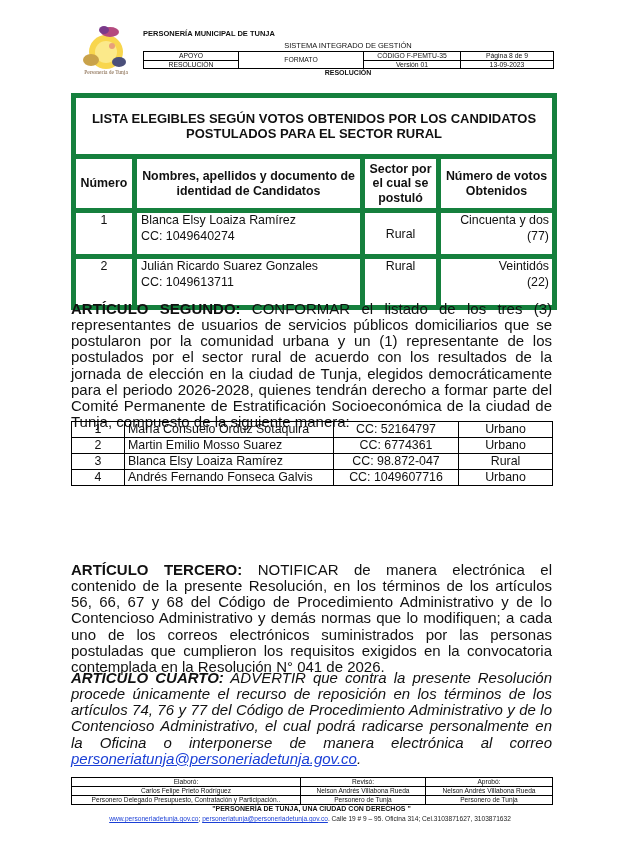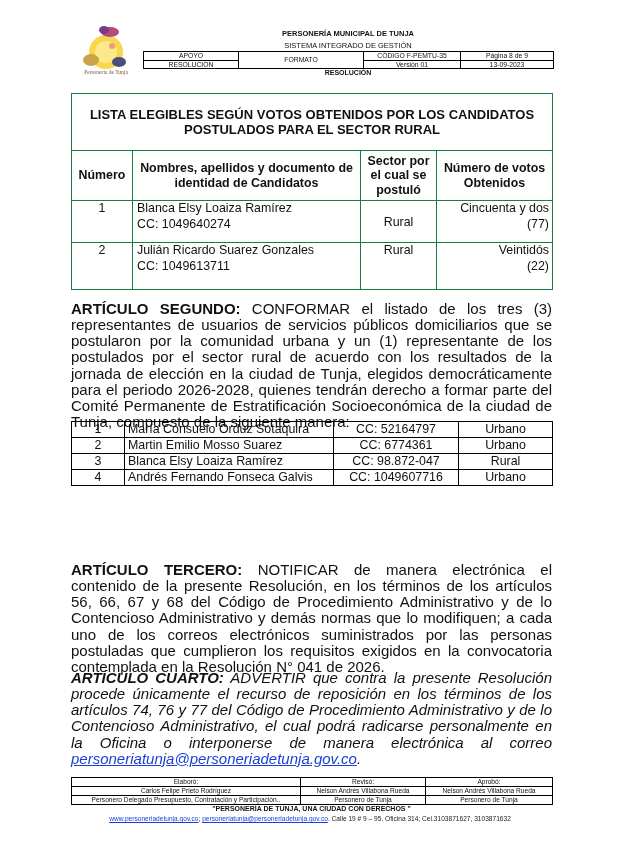--- a/index.html
+++ b/index.html
@@ -4,29 +4,29 @@
 <style>
   html, body { margin:0; padding:0; background:#ffffff; }
   body { width:617px; height:842px; position:relative; overflow:hidden;
          font-family:"Liberation Sans", sans-serif; color:#111; }
   .abs { position:absolute; }
 
   
   .logo { left:74px; top:22px; width:64px; height:56px; }
   .logo-caption { left:70px; top:69px; width:72px; text-align:center;
                   font-family:"Liberation Serif", serif; font-size:5.5px; color:#7a5a3a; }
-  .hdr-org { left:143px; top:29px; width:410px; text-align:center; font-size:7.5px; font-weight:bold; }
+  .hdr-org { left:143px; top:29px; width:410px; font-size:7.5px; font-weight:bold; }
   .hdr-sys { left:143px; top:41px; width:410px; text-align:center; font-size:7.5px; }
   .hdr-table { left:143px; top:51px; width:410px; border-collapse:collapse; table-layout:fixed; }
   .hdr-table td { border:1px solid #000; font-size:6.8px; text-align:center; padding:0; height:7.5px; line-height:7.5px; }
   .hdr-res { left:143px; top:69px; width:410px; text-align:center; font-size:7px; font-weight:bold; }
 
   
   .t1 { left:71px; top:93px; width:481px; border-collapse:collapse; table-layout:fixed; }
-  .t1 td, .t1 th { border:1px solid #15803d; font-size:12.4px; padding:0 2px; }
+  .t1 td, .t1 th { border:5px solid #15803d; font-size:12.4px; padding:0 2px; }
   .t1 .title { height:56px; text-align:center; font-weight:bold; font-size:13px; line-height:15px; }
   .t1 th { font-weight:bold; text-align:center; line-height:14.5px; height:49px; }
   .t1 td.num { text-align:center; vertical-align:top; }
   .t1 td.name { vertical-align:top; line-height:15.5px; padding-left:4px; }
   .t1 td.sector { text-align:center; }
   .t1 td.votes { text-align:right; vertical-align:top; line-height:15.5px; padding-right:3px; }
   .t1 tr.r1 td { height:41px; }
   .t1 tr.r2 td { height:46px; }
   .t1 tr.r2 td.sector { vertical-align:top; }
 

